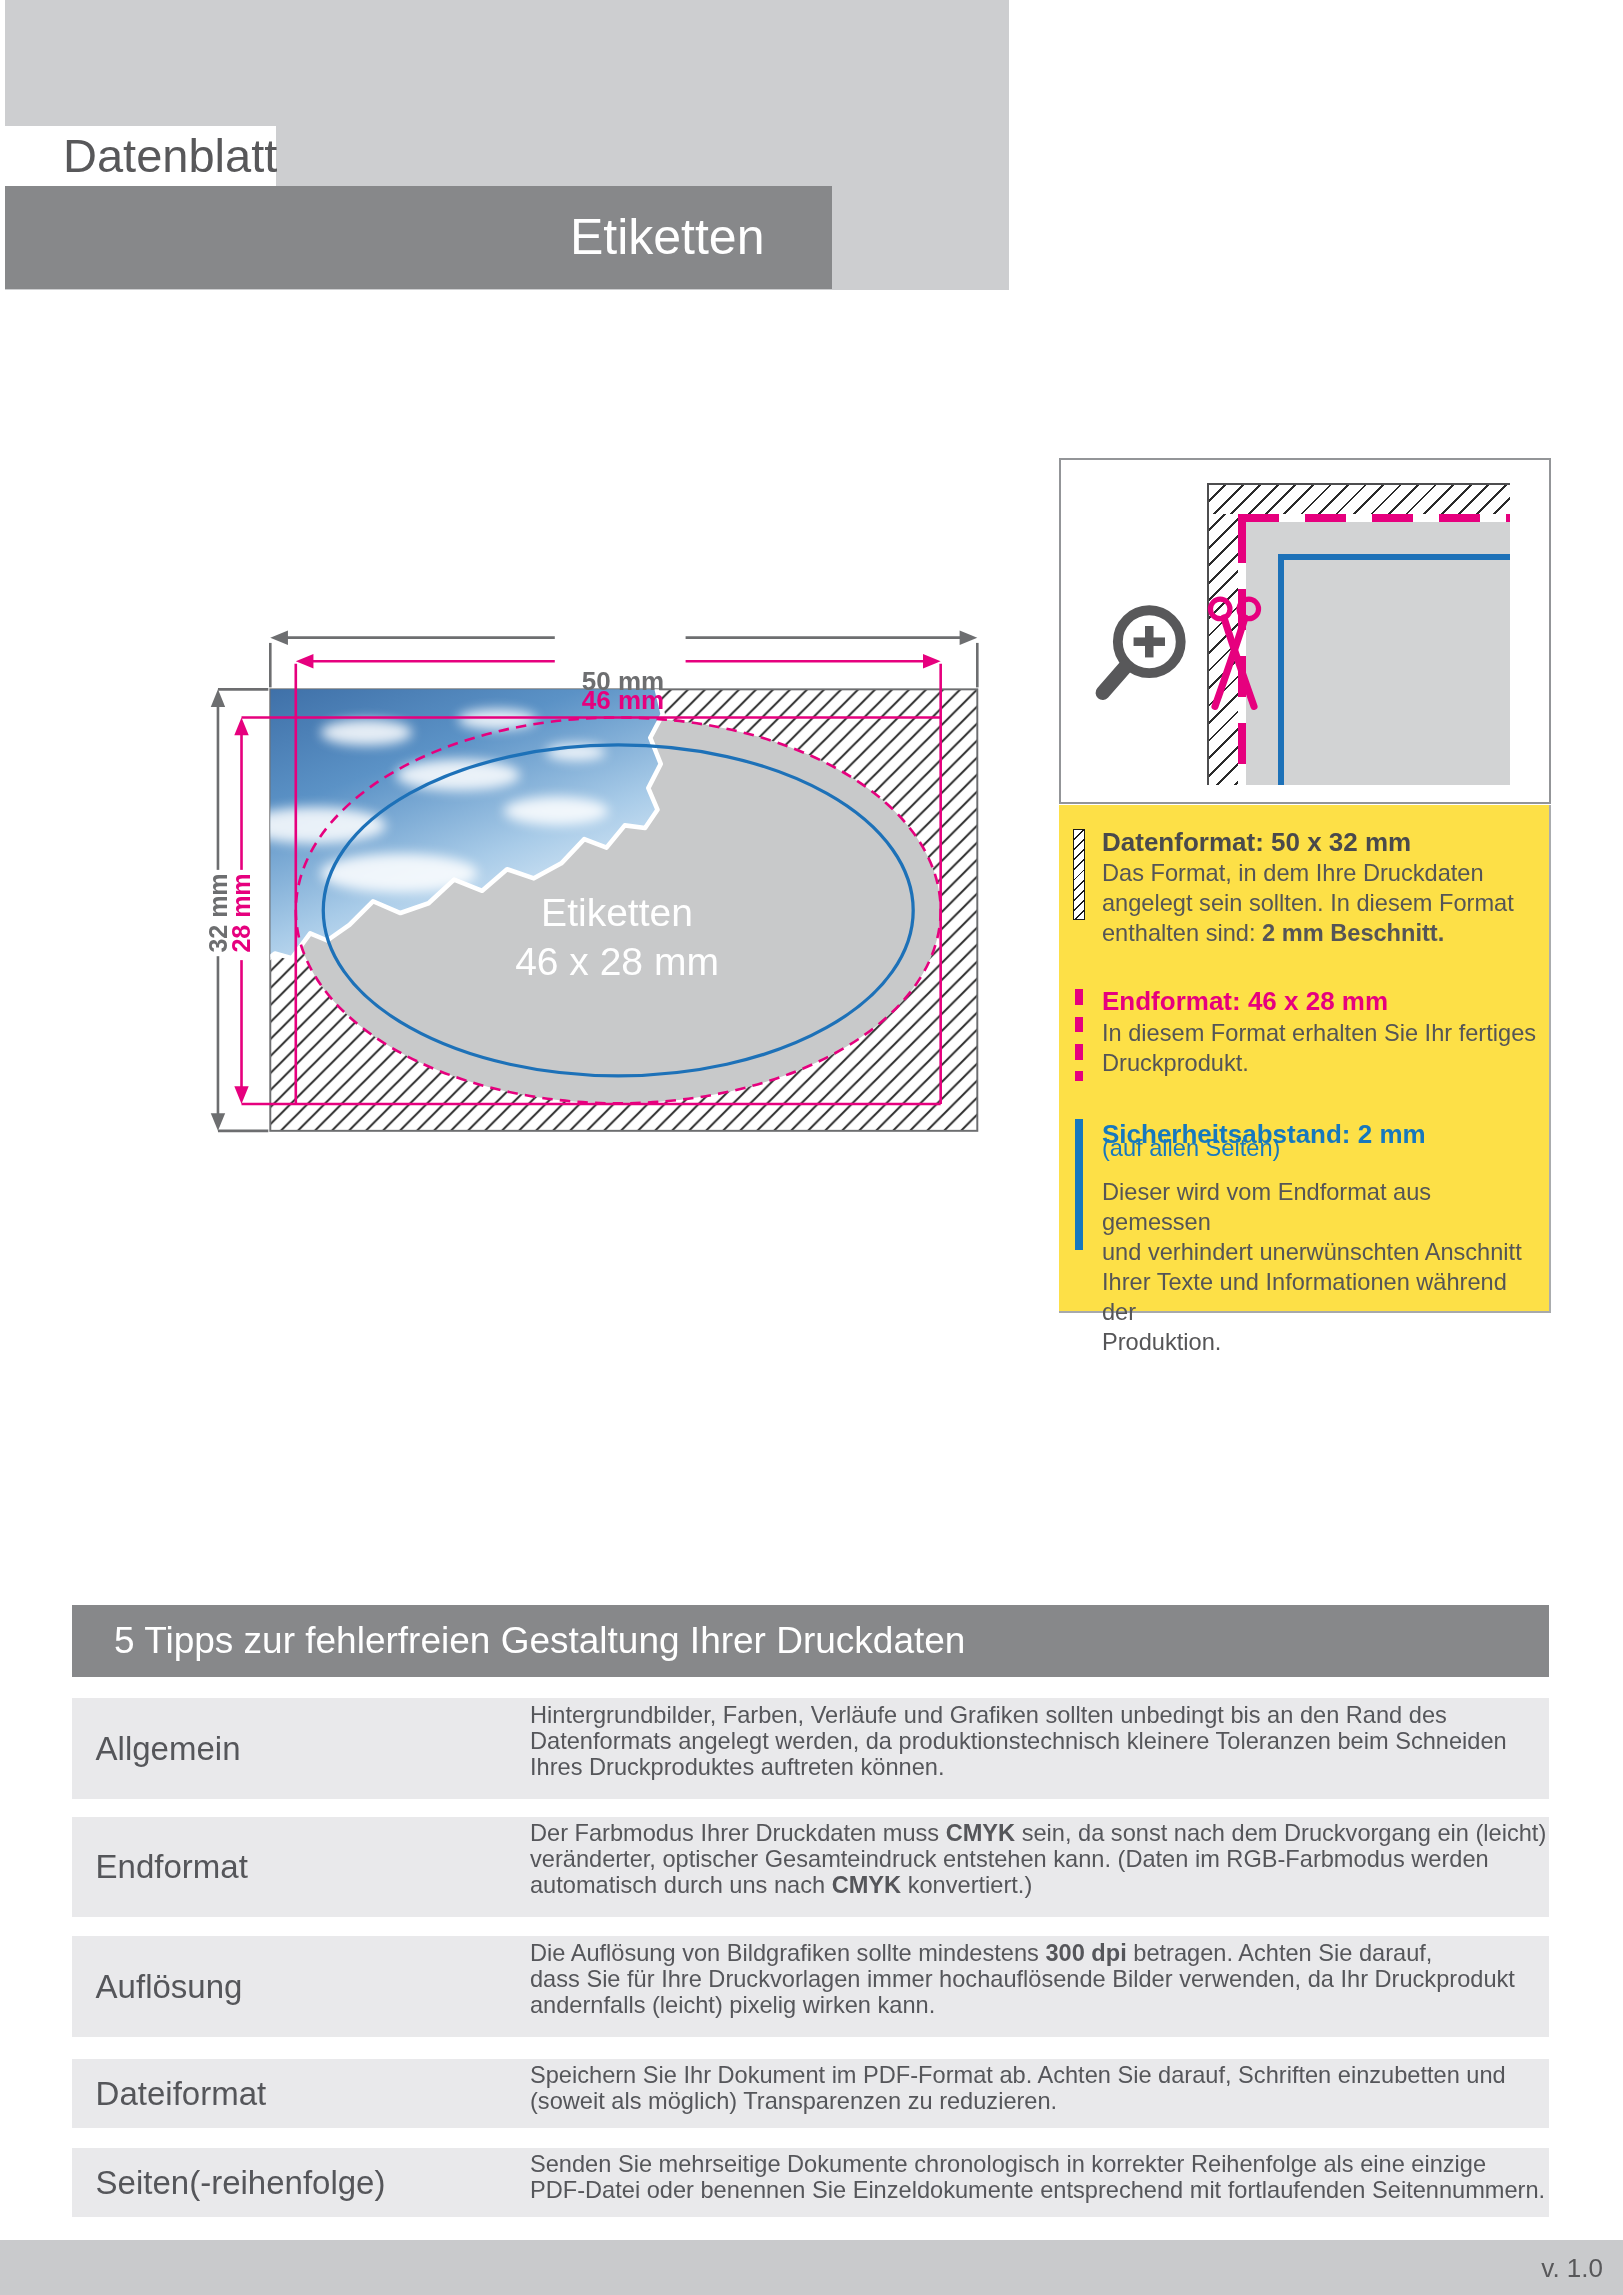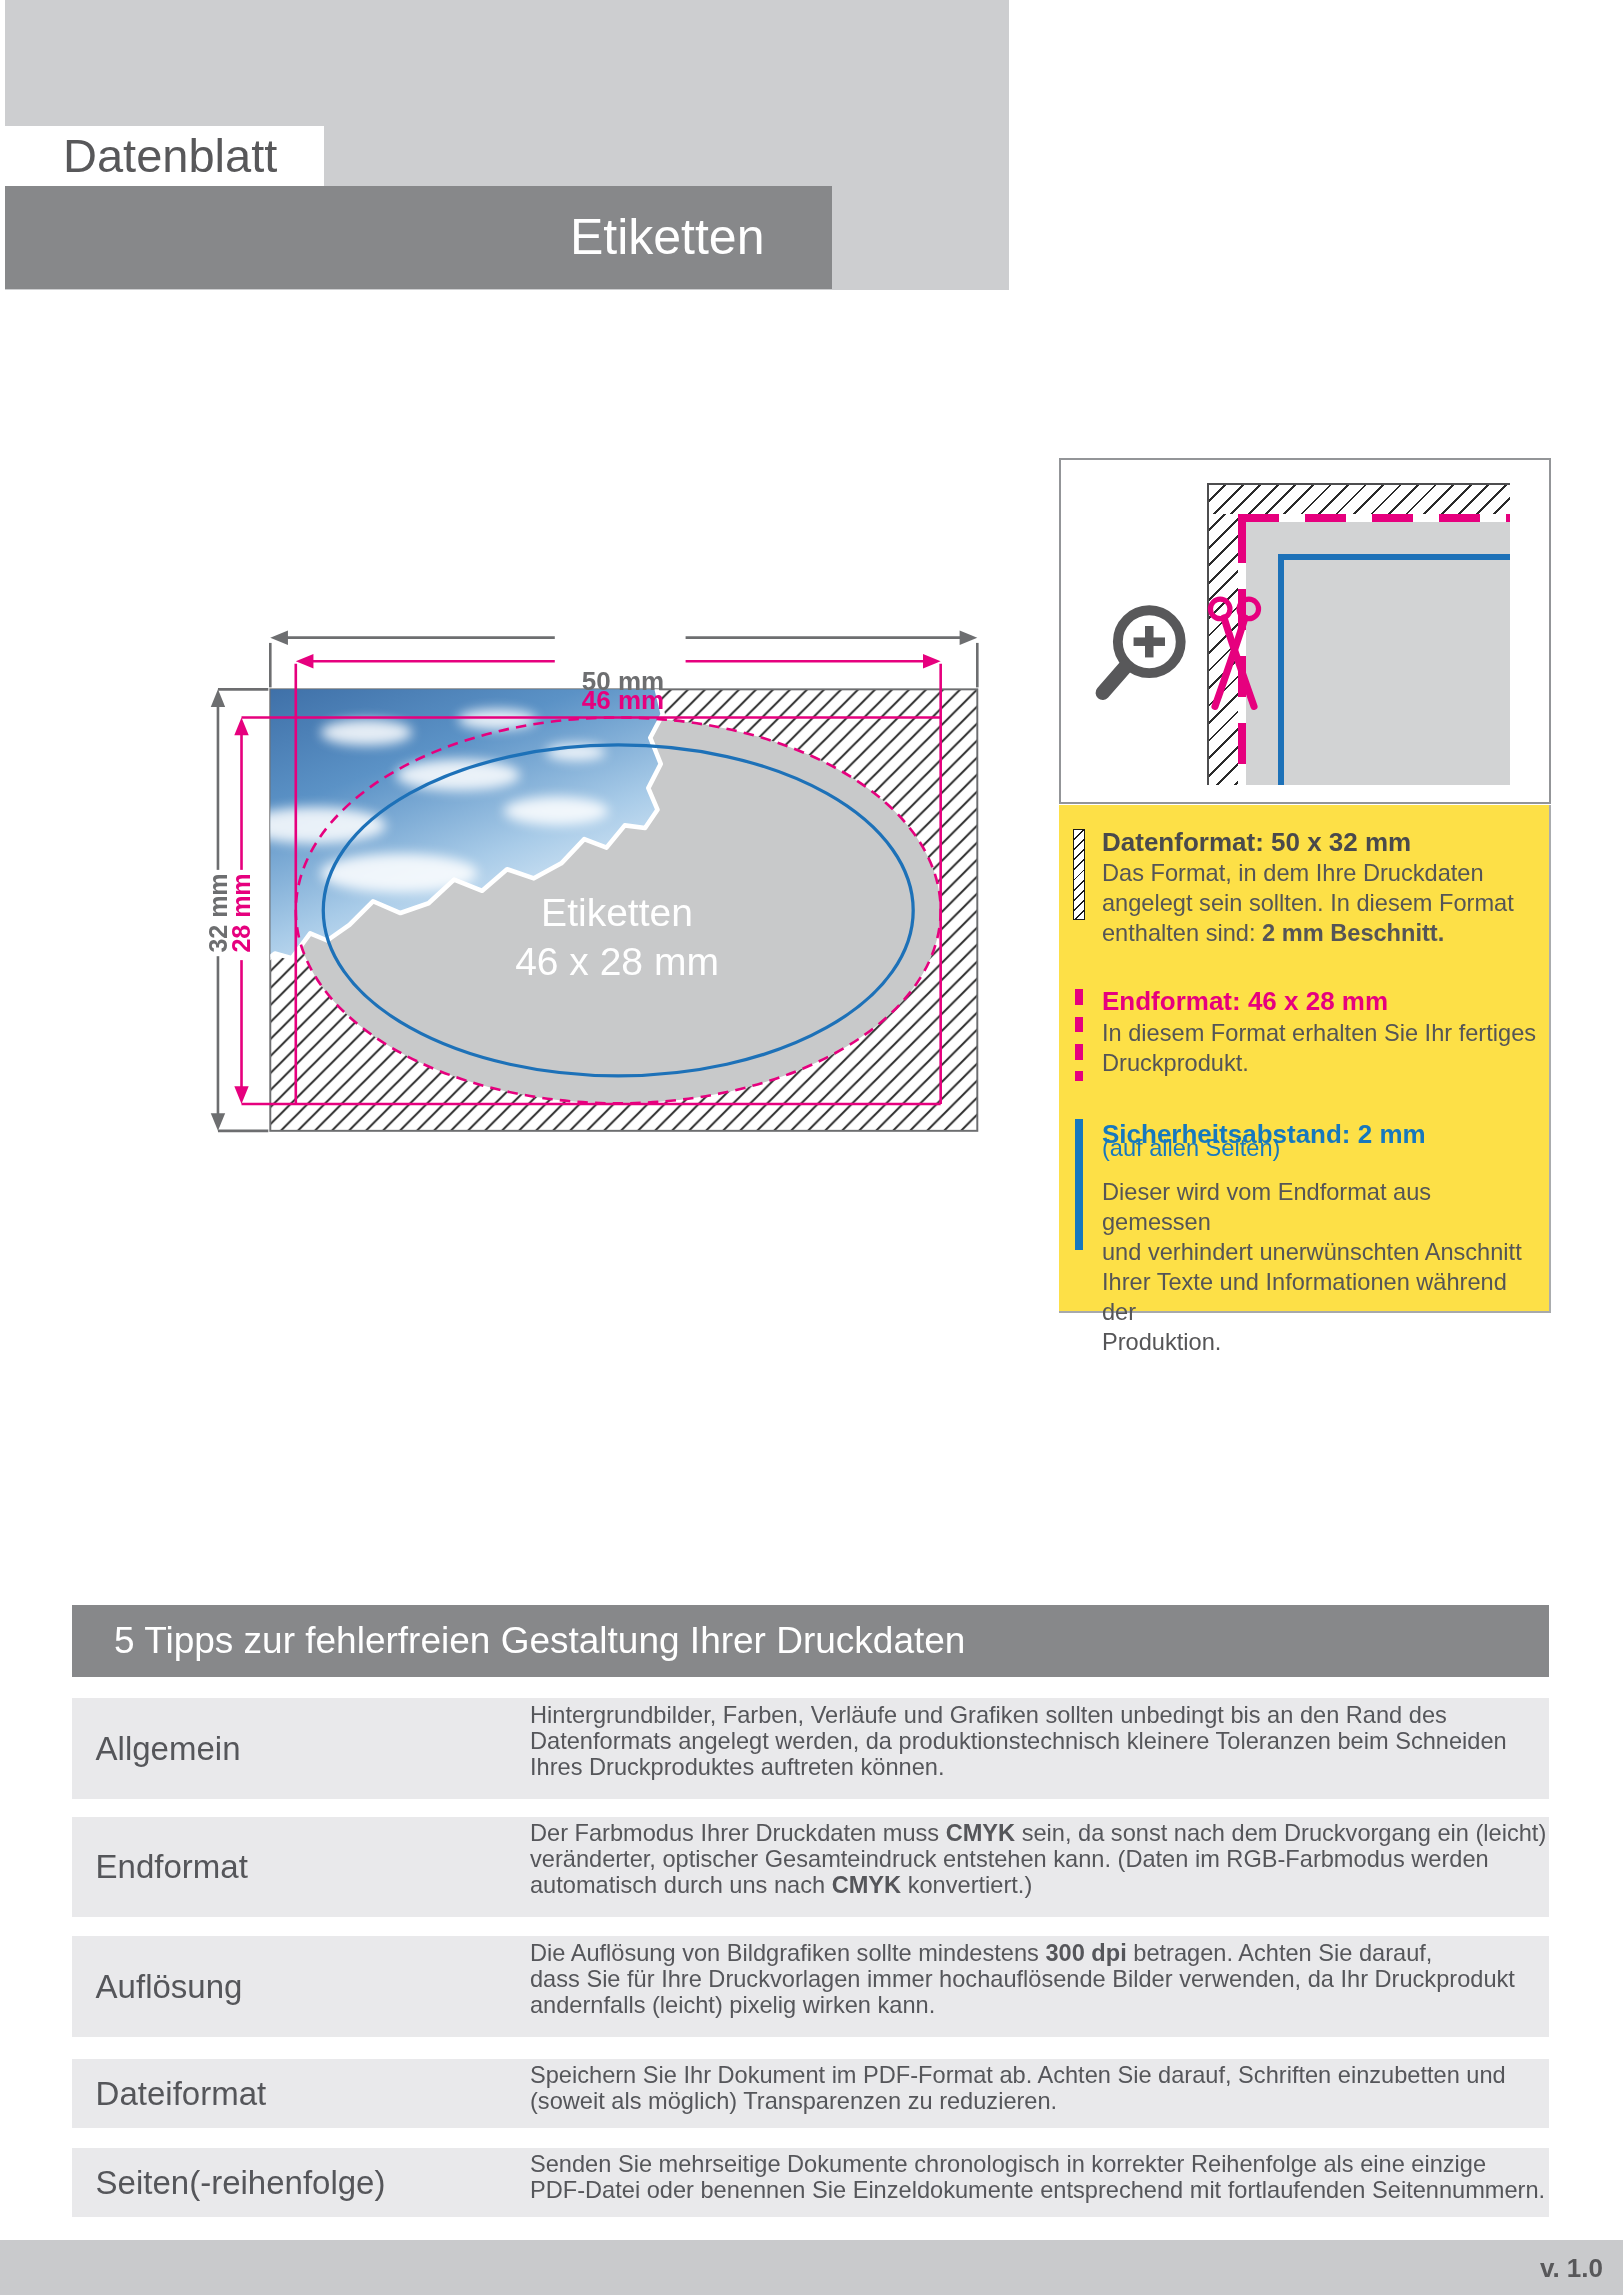--- a/index.html
+++ b/index.html
@@ -1,21 +1,21 @@
 <!DOCTYPE html>
 <html style="font-size:10.5px"><head>
 <meta charset="utf-8">
 <style>
   html,body{margin:0;padding:0;background:#ffffff;}
   #page{position:relative;width:1623px;height:2295px;background:#ffffff;overflow:hidden;
         font-family:"Liberation Sans","DejaVu Sans",sans-serif;color:#58585a;}
   .abs{position:absolute;}
   
   .top-gray{left:5.2px;top:0;width:1004px;height:290px;background:#cdced0;}
-  .title-box{left:0;top:126px;width:324px;height:60px;background:#ffffff;}
+  .title-box{left:0;top:126px;width:276px;height:60px;background:#ffffff;}
   .title-box span{position:absolute;left:63px;top:0;line-height:60px;font-size:47px;color:#58585a;}
   .banner{left:5.2px;top:186px;width:827px;height:103px;background:#87888a;}
   .banner span{position:absolute;left:458px;width:408px;text-align:center;line-height:103px;
                font-size:50px;color:#ffffff;}
   
   #diagram-svg{left:0;top:0;width:1623px;height:2295px;pointer-events:none;}
   
   .dim{position:absolute;transform:translate(-50%,-50%);font-weight:bold;font-size:26px;white-space:nowrap;}
   .dim-v{position:absolute;transform:translate(-50%,-50%) rotate(-90deg);font-weight:bold;font-size:25px;white-space:nowrap;}
   .c-gray{color:#6d6e70;} .c-pink{color:#e6007e;}
@@ -60,21 +60,21 @@
                 font-size:33px;color:#55565a;white-space:nowrap;}
   .tip-row p{position:absolute;left:458px;margin:0;width:1066px;font-size:23.6px;line-height:26px;
              color:#55565a;white-space:pre-line;}
   #row1{top:1698px;height:101px;} #row1 p{top:3.9px;}
   #row2{top:1817px;height:100px;} #row2 p{top:3.3px;}
   #row3{top:1936px;height:101px;} #row3 p{top:3.9px;}
   #row4{top:2059px;height:69px;} #row4 p{top:3.3px;}
   #row5{top:2148px;height:69px;} #row5 p{top:3.3px;}
   
   .footer{left:0;top:2240px;width:1623px;height:56px;background:#c9cacc;}
-  .footer span{position:absolute;right:20px;line-height:56px;font-size:26px;color:#58585a;font-weight:bold;}
+  .footer span{position:absolute;right:20px;line-height:56px;font-size:26px;color:#58585a;}
 </style>
 </head>
 <body>
 
 <div id="page">
 
   <div class="abs top-gray"></div>
   <div class="abs title-box">
     <span>Datenblatt</span>
   </div>

